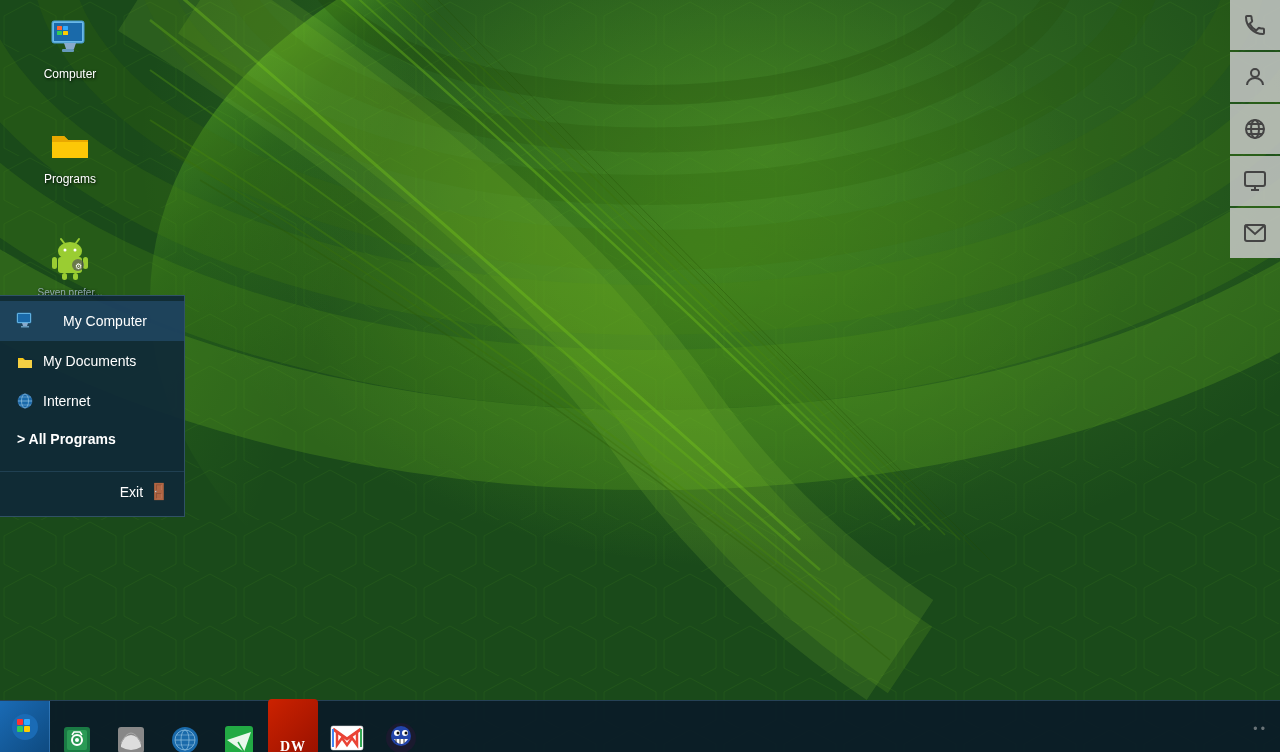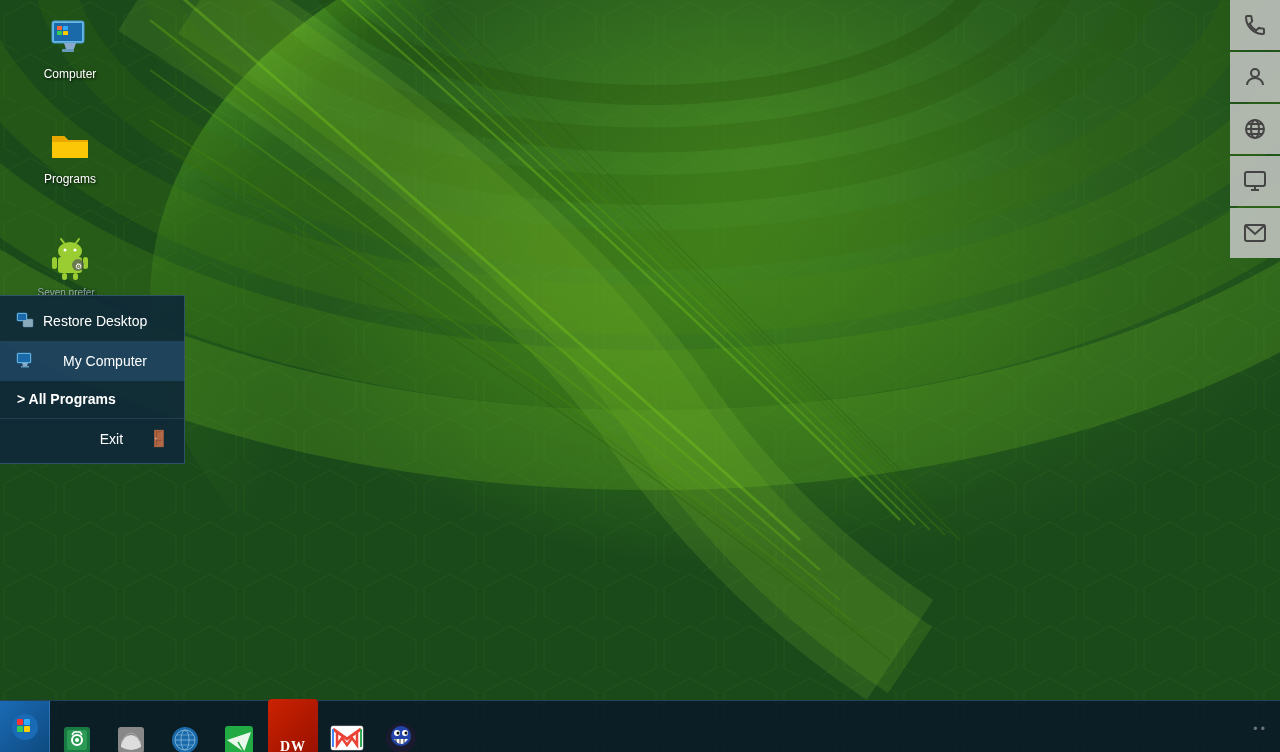--- a/index.html
+++ b/index.html
@@ -156,22 +156,21 @@
     
     .menu-exit {
       display: flex;
       align-items: center;
       justify-content: flex-end;
       padding: 10px 15px;
       color: white;
       font-size: 14px;
       cursor: pointer;
       border-top: 1px solid rgba(100,150,200,0.2);
-      margin-top: 1px;
-      gap: 20px;
+      margin-top: 14px;
     }
 
     
     #right-sidebar {
       position: absolute;
       right: 0;
       top: 0;
       width: 50px;
       display: flex;
       flex-direction: column;
@@ -353,46 +352,57 @@
 
         <circle cx="30" cy="28" r="6" fill="#555" opacity="0.7"></circle>
         <text x="27" y="32" font-size="8" fill="white">⚙</text>
       </svg>
     </div>
     <span class="icon-label" style="color:rgba(180,200,220,0.75); font-size:10px;">Seven prefer...</span>
   </div>
 
   <div id="start-menu">
 
-    <div class="menu-item">
-      <span class="menu-icon">
-        <svg width="18" height="18" viewBox="0 0 18 18">
-          <rect x="1" y="1" width="10" height="8" rx="1" fill="#6ab8e8" stroke="#4499cc" stroke-width="0.5"></rect>
-          <rect x="7" y="7" width="10" height="8" rx="1" fill="#88aabb" stroke="#5588aa" stroke-width="0.5"></rect>
-          <rect x="2" y="2" width="8" height="6" fill="#1a6aaa"></rect>
-        </svg>
-      </span>
-      <span>Restore Desktop</span>
-    </div>
 
     <div class="menu-item highlighted">
       <span class="menu-icon">
         <svg width="18" height="18" viewBox="0 0 18 18">
           <rect x="1" y="1" width="14" height="10" rx="1" fill="#6ab8e8" stroke="#4499cc" stroke-width="0.5"></rect>
           <rect x="2" y="2" width="12" height="8" fill="#1a6aaa"></rect>
           <polygon points="6,11 12,11 11,14 7,14" fill="#88aacc"></polygon>
           <rect x="5" y="14" width="8" height="1.5" fill="#6699bb"></rect>
         </svg>
       </span>
       <span>My Computer</span>
     </div>
 
-
-
-
+    <div class="menu-item">
+      <span class="menu-icon">
+        <svg width="18" height="18" viewBox="0 0 18 18">
+          <path d="M2,6 L2,16 L16,16 L16,8 L9,8 L7,6 Z" fill="#f5c518"></path>
+          <path d="M2,8 L16,8 L16,16 L2,16 Z" fill="#f5d044"></path>
+        </svg>
+      </span>
+      <span>My Documents</span>
+    </div>
+
+
+
+    <div class="menu-item">
+      <span class="menu-icon">
+        <svg width="18" height="18" viewBox="0 0 18 18">
+          <circle cx="9" cy="9" r="7" fill="#1a6aaa" stroke="#4488cc" stroke-width="0.5"></circle>
+          <ellipse cx="9" cy="9" rx="3.5" ry="7" fill="none" stroke="#88bbdd" stroke-width="0.8"></ellipse>
+          <line x1="2" y1="9" x2="16" y2="9" stroke="#88bbdd" stroke-width="0.8"></line>
+          <line x1="3" y1="5" x2="15" y2="5" stroke="#88bbdd" stroke-width="0.6"></line>
+          <line x1="3" y1="13" x2="15" y2="13" stroke="#88bbdd" stroke-width="0.6"></line>
+        </svg>
+      </span>
+      <span>Internet</span>
+    </div>
 
     <div class="all-programs">
       <span>&gt; All Programs</span>
     </div>
 
     <div class="menu-exit">
       <span>Exit</span>
       <span style="margin-left:6px; font-size:16px;">🚪</span>
     </div>
 

